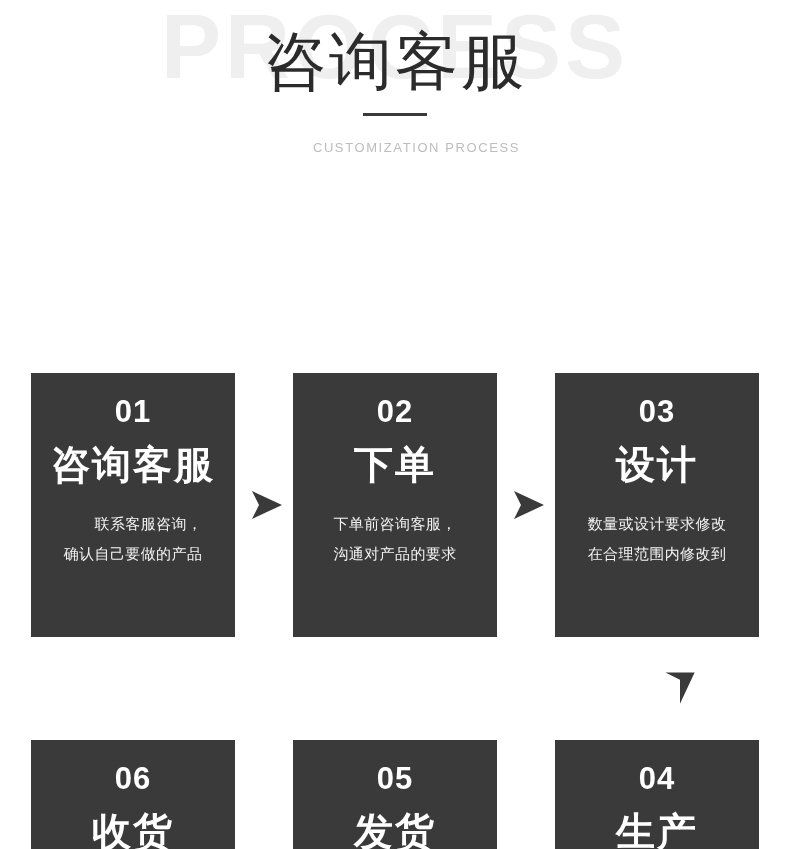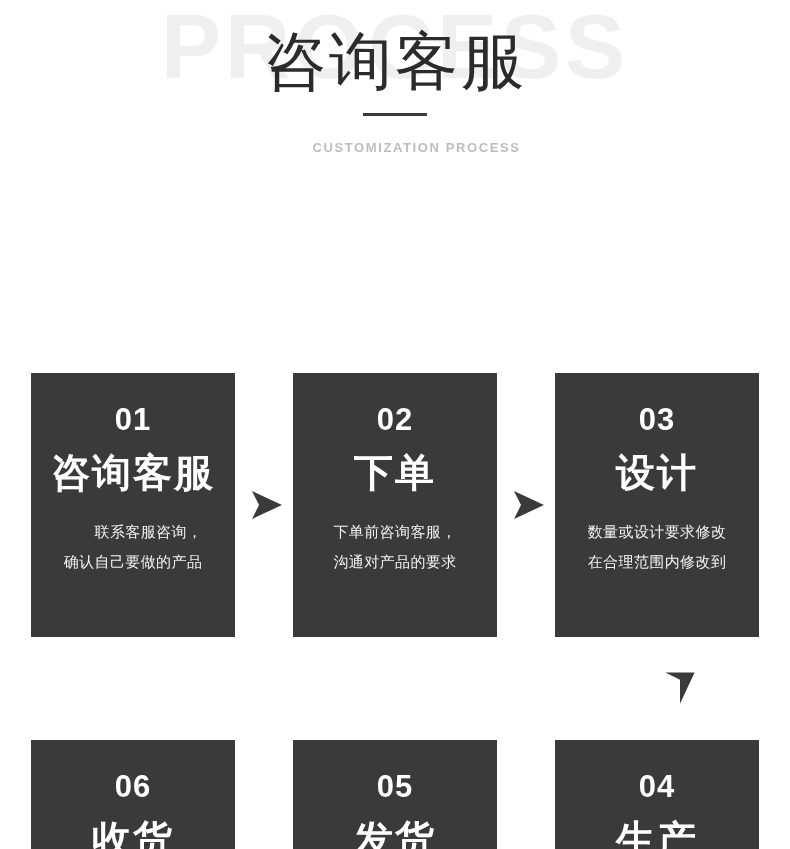--- a/index.html
+++ b/index.html
@@ -61,21 +61,21 @@
 
   .subtitle-en {
     position: absolute;
     top: 140px;
     left: 0;
     width: 790px;
     text-align: center;
     font-size: 13px;
     letter-spacing: 1.6px;
     color: #bdbdbd;
-    font-weight: 700;
+    font-weight: 400;
     white-space: nowrap;
     padding-left: 43px;
   }
 
   
   .rows { position: relative; }
 
   .row {
     position: absolute;
     left: 0;
@@ -85,21 +85,21 @@
     align-items: flex-start;
   }
   .row-top    { top: 193px; }
   .row-bottom { top: 560px; }
 
   .card {
     width: 204px;
     background: #3a3a3a;
     color: #ffffff;
     text-align: center;
-    padding: 28px 10px 16px;
+    padding: 20px 10px 16px;
     display: flex;
     flex-direction: column;
     align-items: center;
   }
   .row-top .card    { height: 264px; }
   .row-bottom .card { height: 262px; }
 
   .card-number {
     font-size: 31px;
     font-weight: 700;

